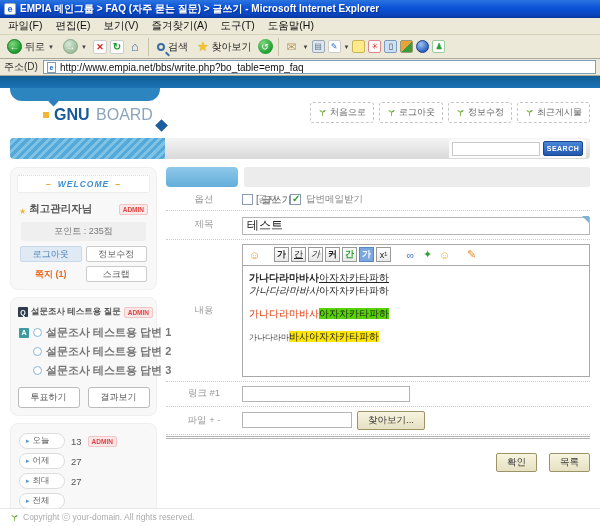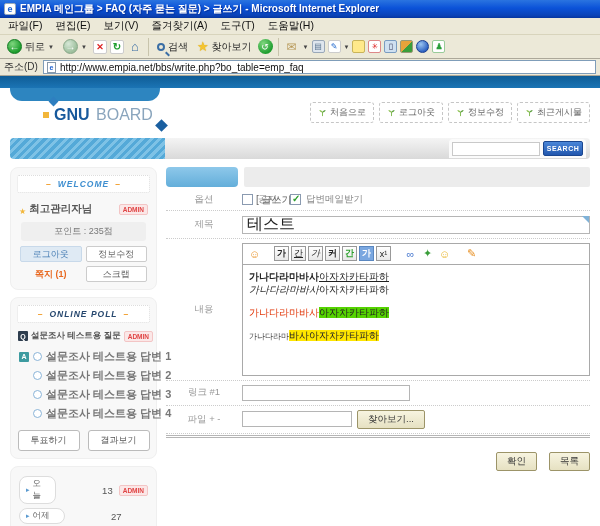--- a/index.html
+++ b/index.html
@@ -100,35 +100,35 @@
   .poll-opt { display:flex; align-items:center; gap:4px; padding:2px 0 2px 2px; }
   .opt-indent { width:10px; flex:none; }
   .radio { width:9px; height:9px; border:1px solid #8ab4d8; border-radius:50%; background:#fff; flex:none; }
   .opt-label { font-size:11px; color:#777; white-space:nowrap;font-weight:bold; }
   .poll-btns { display:flex; justify-content:center; gap:8px; margin-top:7px; }
   .poll-btn { background:#fff; border:1px solid #bbb; border-radius:3px; font-size:9px; color:#555; padding:3px 12px; }
   .stat-row { display:flex; align-items:center; gap:6px; padding:2px 2px; }
   .stat-pill { width:46px; background:#fff; border:1px solid #ddd; border-radius:8px; font-size:8.5px; color:#666;
     padding:1px 6px; display:flex; align-items:center; gap:3px; }
   .stat-pill::before { content:"▸"; color:#5a9ad0; font-size:7px; }
-  .stat-val { font-size:9.5px; color:#555;margin-left:40px; }
+  .stat-val { font-size:9.5px; color:#555; }
 
   
   .main { flex:1; min-width:0; }
   .main-header { display:flex; gap:6px; margin-bottom:2px; }
   .main-tab { width:72px; height:20px; background:linear-gradient(180deg,#8ec8ea,#63aeda); border-radius:4px; }
   .main-titlebar { flex:1; height:20px; background:#ececec; border-radius:2px; display:flex; align-items:center; padding-left:12px; }
   .main-title-text { font-size:10px; color:#666;margin-top:45px; }
   .frow { display:flex; align-items:center; border-bottom:1px dotted #ccc; padding:4px 0; }
   .flabel { width:76px; flex:none; text-align:center; font-size:9.5px; color:#999; }
   .fcontent { flex:1; display:flex; align-items:center; gap:5px; min-width:0; }
   .chk { width:11px; height:11px; border:1px solid #8a9ab0; background:#fff; flex:none; position:relative; }
   .chk.checked::after { content:"✓"; position:absolute; left:1px; top:-2px; color:#2a9e2a; font-size:10px; font-weight:bold; }
   .chk-label { font-size:9.5px; color:#888; margin-right:8px; }
-  .subject-input { width:100%; height:17px; border:1px solid #b5b5b5; font-size:16px; color:#222; padding:8px 4px;
+  .subject-input { width:100%; height:17px; border:1px solid #b5b5b5; font-size:12px; color:#222; padding:8px 4px;
     font-family:"Liberation Sans",sans-serif; }
   .subject-wrap { position:relative; width:100%; }
   .subject-wrap::after { content:""; position:absolute; right:1px; top:1px; border-left:7px solid transparent; border-top:7px solid #7fb2d8; }
   .frow.content-row { align-items:center; }
   .editor { width:100%; }
   .ed-toolbar { border:1px solid #a9a9a9; border-bottom:none; background:#fff; height:21px; display:flex; align-items:center; gap:2px; padding:0 4px; }
   .ed-btn { min-width:15px; height:15px; border:1px solid #999; background:linear-gradient(180deg,#fff,#e8e8e8);
     font-size:9px; color:#222; display:flex; align-items:center; justify-content:center; padding:0 1px; }
   .ed-ic { border:none; background:none; font-size:11px; }
   .ed-gap { width:8px; }
@@ -299,47 +299,39 @@
           <div class="point-box">포인트 : 235점</div>
           <div class="btn-grid">
             <div class="sbtn blue">로그아웃</div>
             <div class="sbtn plain">정보수정</div>
             <div class="sbtn memo">쪽지 (1)</div>
             <div class="sbtn plain">스크랩</div>
           </div>
         </div>
 
         <div class="sbox">
-          <div class="sbox-title">
-            <span class="dash">–</span><span class="t-navy">ONLINE POLL</span><span class="dash">–</span>
-          </div>
           <div class="poll-q">
             <span class="q-badge">Q</span>
             <span class="poll-q-text">설문조사 테스트용 질문</span>
             <span class="admin-badge">ADMIN</span>
           </div>
           <div class="poll-opt">
             <span class="a-badge">A</span>
             <span class="radio"></span>
             <span class="opt-label">설문조사 테스트용 답변 1</span>
           </div>
           <div class="poll-opt">
             <span class="opt-indent"></span>
             <span class="radio"></span>
             <span class="opt-label">설문조사 테스트용 답변 2</span>
           </div>
           <div class="poll-opt">
             <span class="opt-indent"></span>
             <span class="radio"></span>
             <span class="opt-label">설문조사 테스트용 답변 3</span>
-          </div>
-          <div class="poll-opt">
-            <span class="opt-indent"></span>
-            <span class="radio"></span>
-            <span class="opt-label">설문조사 테스트용 답변 4</span>
           </div>
           <div class="poll-btns">
             <div class="poll-btn">투표하기</div>
             <div class="poll-btn">결과보기</div>
           </div>
         </div>
 
         <div class="sbox">
           <div class="stat-row">
             <span class="stat-pill">오늘</span>
@@ -445,14 +437,22 @@
 
         <div class="divider"></div>
 
         <div class="form-actions">
           <button class="xp-btn">확인</button>
           <button class="xp-btn">목록</button>
         </div>
       </div>
     </div>
 
+    <div class="footer">
+      <svg class="sprout" viewBox="0 0 10 10">
+          <path d="M5 9 L5 4" stroke="#7ab648" stroke-width="1" fill="none"></path>
+          <path d="M5 5 C3 5 2 3.5 1.5 2.2 C3.6 2.3 4.8 3.2 5 5 Z" fill="#8cc152"></path>
+          <path d="M5 5 C7 5 8 3.5 8.5 2.2 C6.4 2.3 5.2 3.2 5 5 Z" fill="#5a9e3a"></path>
+        </svg>
+      <span class="footer-text">Copyright ⓒ your-domain. All rights reserved.</span>
+    </div>
   </div>
 </div>
 
 </body></html>

